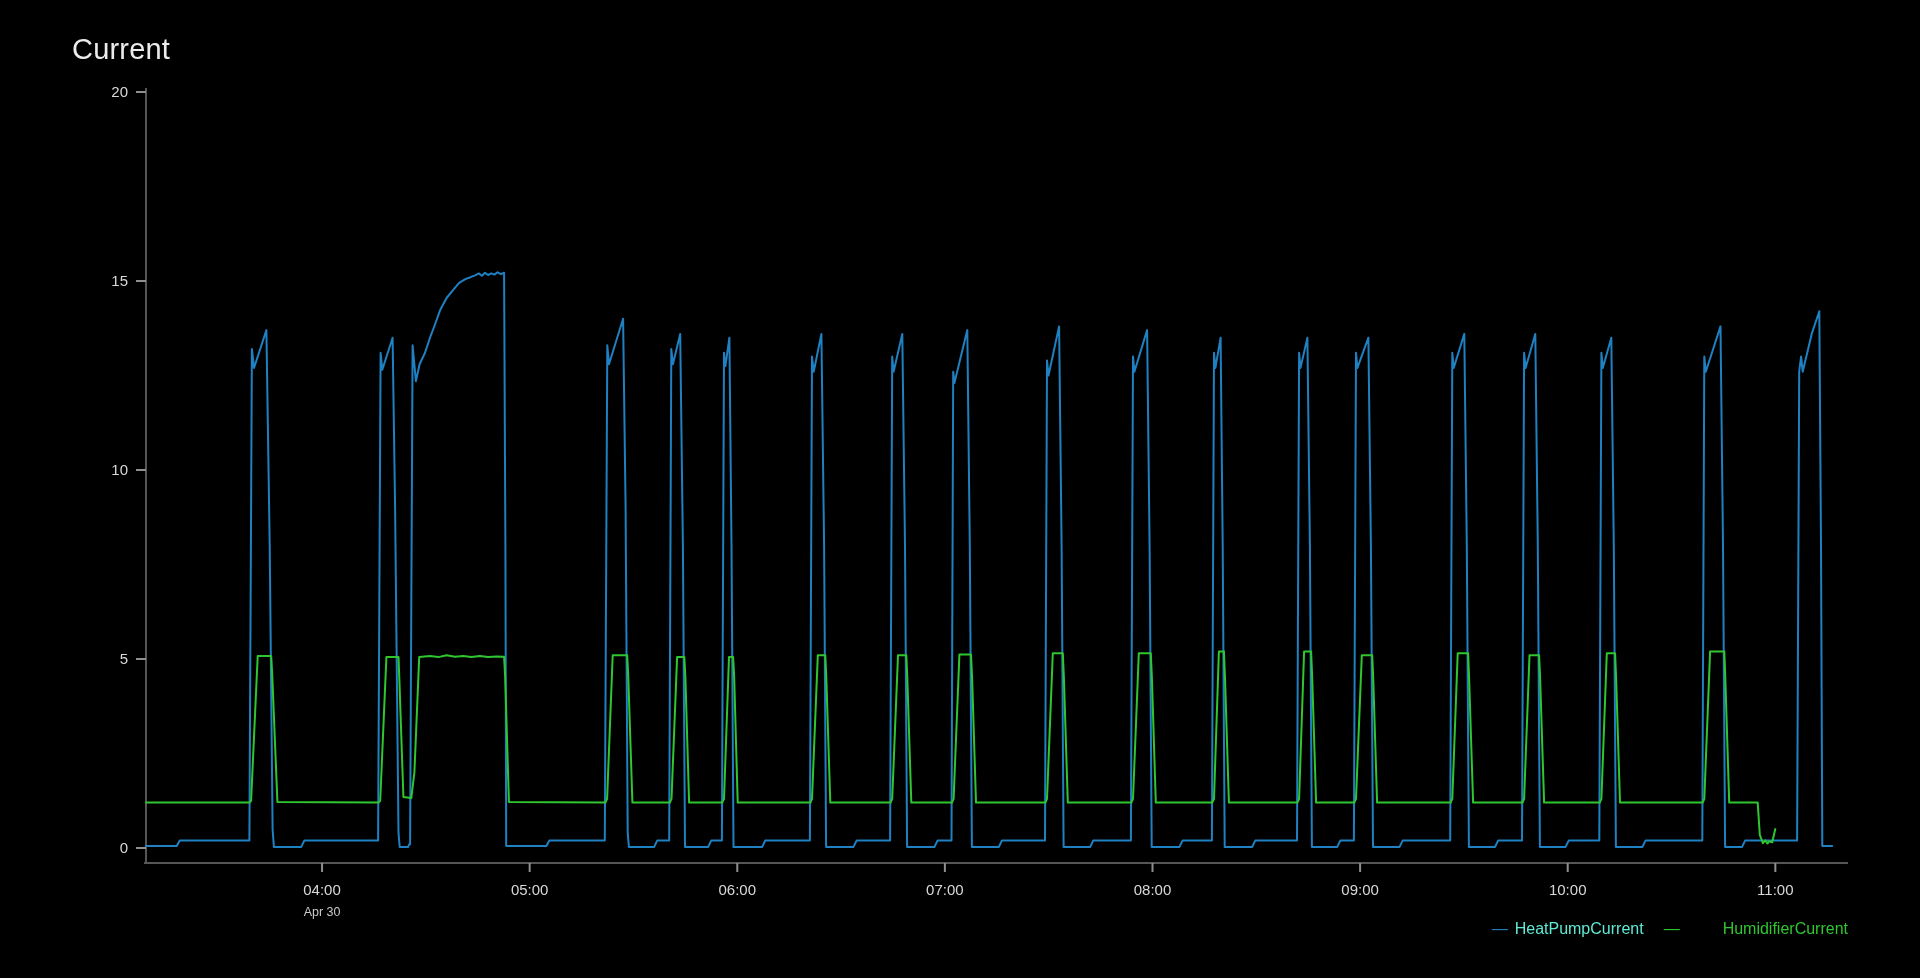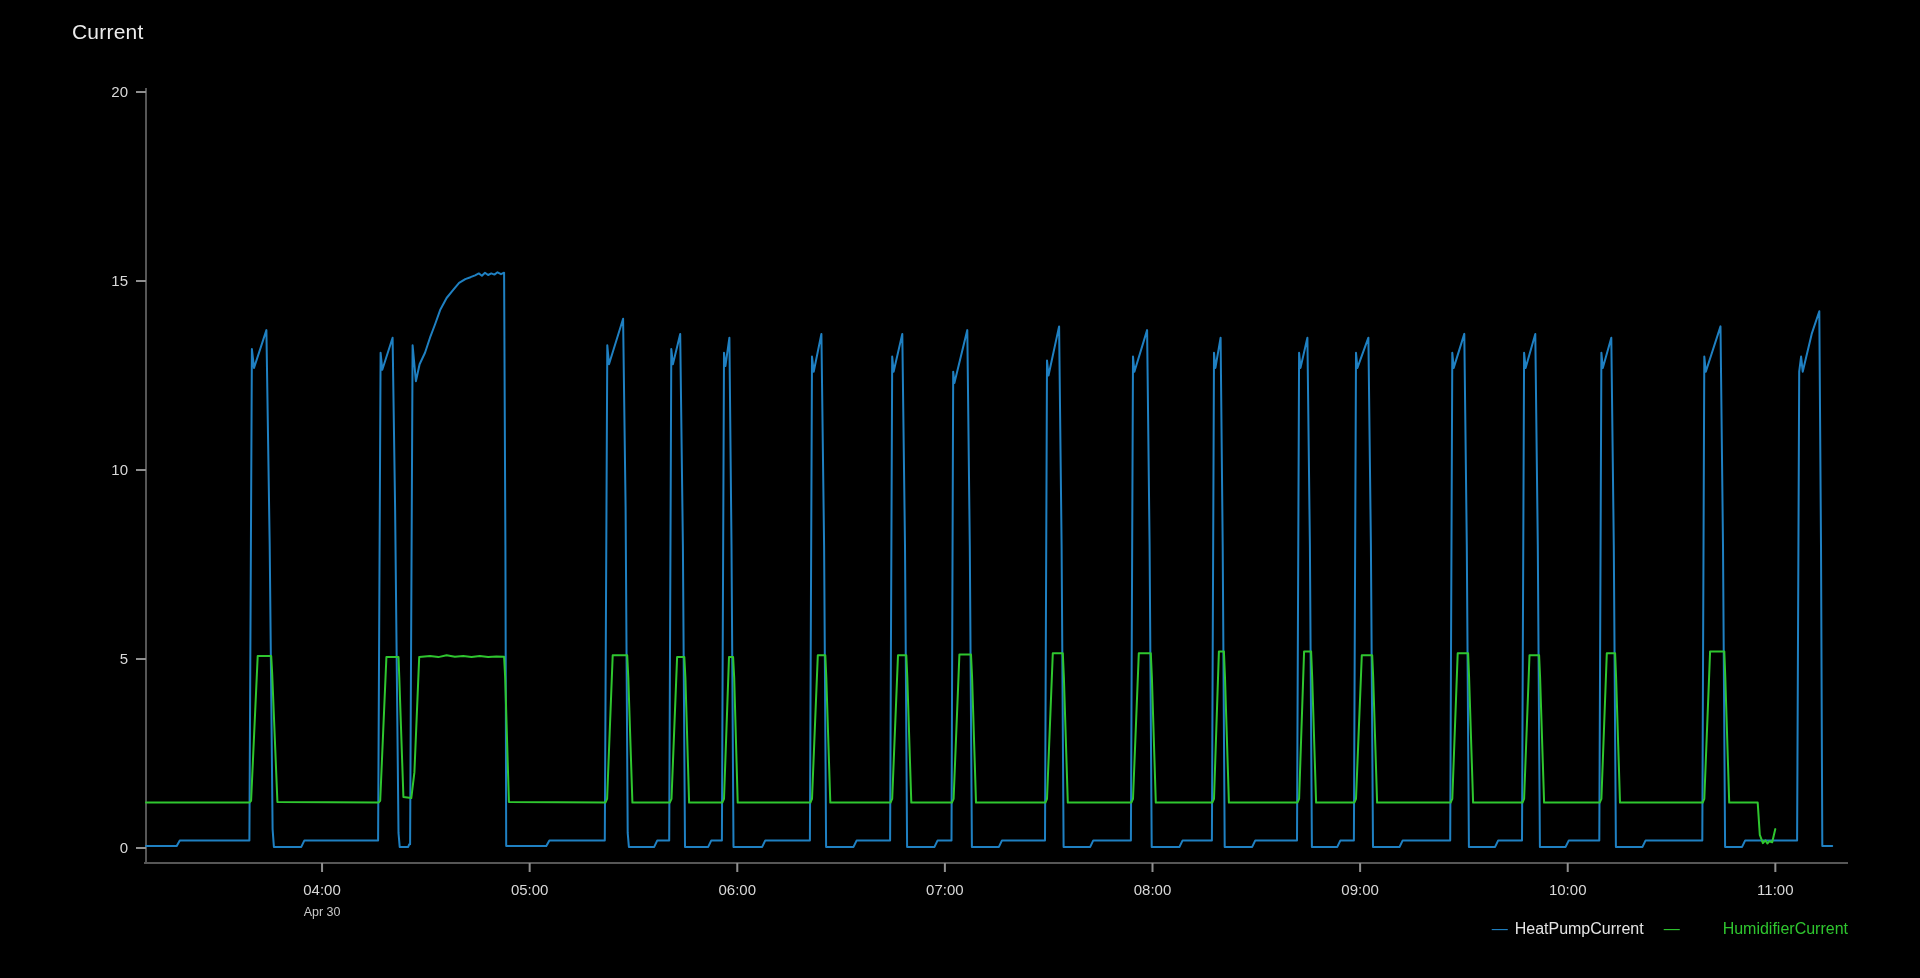--- a/index.html
+++ b/index.html
@@ -1,18 +1,18 @@
 <!DOCTYPE html>
 <html><head>
 <meta charset="utf-8">
 <style>
   html,body{margin:0;padding:0;background:#000;width:1920px;height:978px;overflow:hidden;
     font-family:"Liberation Sans", sans-serif;}
   .panel{position:relative;width:1920px;height:978px;background:#000;}
-  .chart-title{position:absolute;left:72px;top:20px;font-size:21px;color:#ececec;letter-spacing:.2px;}
+  .chart-title{position:absolute;left:72px;top:33px;font-size:29px;color:#ececec;letter-spacing:.2px;}
   #chart-svg{position:absolute;left:0;top:0;}
   .legend{position:absolute;top:920px;right:72px;display:flex;gap:20px;align-items:center;
     font-size:16px;white-space:nowrap;}
   .legend-item{display:flex;align-items:center;gap:7px;cursor:pointer;}
   .legend-dash{font-size:16px;line-height:16px;}
 </style>
 </head>
 <body>
 
 <div class="panel">
@@ -55,20 +55,20 @@
       </g>
     <g id="series-lines">
         <polyline points="146.0,846.1 176.7,846.1 179.8,840.4 249.4,840.4 251.9,349.0 254.0,367.9 266.4,330.1 269.7,545.6 272.6,829.1 273.9,846.9 301.3,846.9 304.4,840.4 378.1,840.4 380.6,352.8 382.3,369.8 392.6,337.7 395.1,507.8 398.5,832.9 399.7,846.9 408.2,846.9 409.3,844.2 410.1,844.2 412.6,345.3 415.9,381.2 419.6,364.2 425.0,352.8 430.0,337.7 435.0,324.5 440.4,309.4 446.6,298.0 452.8,290.4 459.1,282.9 465.3,279.1 470.5,277.2 475.1,275.3 478.8,273.4 481.9,275.7 485.0,272.7 488.1,275.0 491.3,273.4 494.4,274.6 497.5,272.3 501.0,274.2 504.1,272.7 505.4,545.6 506.2,846.1 546.3,846.1 549.4,840.4 604.8,840.4 607.3,345.3 609.0,364.2 623.1,318.8 625.6,507.8 627.7,832.9 628.9,846.9 654.2,846.9 657.3,840.4 669.2,840.4 671.3,349.0 672.9,364.2 680.2,333.9 682.9,545.6 685.0,846.9 708.2,846.9 711.3,840.4 721.9,840.4 724.0,352.8 725.4,366.1 729.4,337.7 731.5,545.6 733.5,846.9 762.2,846.9 765.3,840.4 809.9,840.4 812.0,356.6 813.7,371.7 821.4,333.9 824.1,545.6 826.1,846.9 853.5,846.9 856.7,840.4 890.1,840.4 892.2,356.6 893.6,371.7 902.3,333.9 905.0,545.6 907.1,846.9 934.5,846.9 937.6,840.4 951.5,840.4 953.2,371.7 954.4,383.1 967.3,330.1 969.8,545.6 971.9,846.9 998.9,846.9 1002.0,840.4 1045.0,840.4 1047.0,360.4 1048.5,375.5 1059.1,326.4 1061.6,545.6 1063.6,846.9 1090.2,846.9 1093.3,840.4 1130.9,840.4 1133.0,356.6 1134.4,371.7 1147.1,330.1 1149.6,545.6 1151.7,846.9 1179.5,846.9 1182.6,840.4 1211.9,840.4 1214.0,352.8 1215.4,367.9 1220.6,337.7 1222.7,545.6 1224.7,846.9 1252.2,846.9 1255.3,840.4 1297.0,840.4 1299.1,352.8 1300.5,367.9 1307.4,337.7 1309.9,545.6 1311.9,846.9 1337.3,846.9 1340.4,840.4 1353.9,840.4 1356.0,352.8 1357.4,367.9 1368.4,337.7 1370.9,545.6 1373.0,846.9 1399.6,846.9 1402.7,840.4 1450.2,840.4 1452.3,352.8 1453.7,367.9 1464.3,333.9 1466.8,545.6 1468.9,846.9 1495.1,846.9 1498.2,840.4 1522.0,840.4 1524.1,352.8 1525.6,367.9 1535.3,333.9 1537.8,545.6 1539.9,846.9 1565.6,846.9 1568.8,840.4 1599.3,840.4 1601.4,352.8 1602.8,367.9 1611.3,337.7 1613.8,545.6 1615.9,846.9 1642.5,846.9 1645.6,840.4 1702.3,840.4 1704.3,356.6 1705.8,371.7 1720.5,326.4 1723.0,545.6 1725.1,846.9 1742.1,846.9 1745.2,840.4 1797.1,840.4 1799.2,371.7 1801.1,356.6 1802.7,371.7 1811.7,333.9 1819.3,311.2 1821.0,545.6 1822.3,846.1 1832.2,846.1" fill="none" stroke="#1f80c2" stroke-width="2" stroke-linejoin="round" stroke-linecap="round"></polyline>
         <polyline points="146.0,802.6 249.4,802.6 251.1,800.8 257.7,656.0 271.2,656.0 272.2,674.1 277.4,801.9 378.5,802.6 380.2,800.8 386.4,657.1 398.5,657.1 399.3,677.9 403.4,797.0 411.3,798.1 414.4,772.4 419.2,657.1 430.0,656.0 438.3,657.1 446.6,655.2 454.9,656.7 463.2,656.0 471.5,657.1 479.8,656.0 488.1,657.1 496.4,656.4 504.1,656.7 505.2,677.9 508.9,801.9 605.4,802.6 607.1,798.9 612.7,655.2 627.2,655.2 628.3,677.9 632.4,802.6 669.8,802.6 671.5,798.9 677.1,657.1 684.3,657.1 685.4,677.9 689.1,802.6 722.3,802.6 724.0,798.9 729.0,657.1 733.1,657.1 734.2,677.9 737.7,802.6 810.4,802.6 812.0,798.9 817.8,655.2 825.3,655.2 826.3,677.9 830.3,802.6 890.5,802.6 892.2,798.9 898.0,655.2 906.3,655.2 907.3,677.9 911.3,802.6 951.9,802.6 953.6,798.9 959.4,654.5 971.0,654.5 972.1,677.9 976.0,802.6 1045.4,802.6 1047.0,798.9 1052.8,653.3 1062.8,653.3 1063.9,677.9 1067.8,802.6 1131.3,802.6 1133.0,798.9 1138.8,653.3 1150.8,653.3 1151.9,677.9 1155.8,802.6 1212.3,802.6 1214.0,798.9 1218.9,651.4 1223.9,651.4 1225.0,677.9 1228.9,802.6 1297.4,802.6 1299.1,798.9 1304.1,651.4 1311.1,651.4 1312.2,677.9 1316.1,802.6 1354.3,802.6 1356.0,798.9 1361.8,655.2 1372.2,655.2 1373.2,677.9 1377.1,802.6 1450.6,802.6 1452.3,798.9 1457.7,653.3 1468.1,653.3 1469.1,677.9 1473.1,802.6 1522.5,802.6 1524.1,798.9 1529.5,655.2 1539.1,655.2 1540.1,677.9 1544.1,802.6 1599.7,802.6 1601.4,798.9 1606.8,653.3 1615.1,653.3 1616.1,677.9 1620.0,802.6 1702.7,802.6 1704.3,798.9 1710.1,651.4 1724.3,651.4 1725.3,677.9 1729.2,802.6 1757.7,802.6 1759.8,834.8 1762.9,843.1 1765.4,840.4 1767.4,843.5 1769.5,841.2 1772.2,842.3 1775.3,829.1" fill="none" stroke="#2fc62f" stroke-width="2" stroke-linejoin="round" stroke-linecap="round"></polyline>
       </g>
   </svg>
 
   <div class="legend" id="legend">
       <span class="legend-item">
         <span class="legend-dash" style="color: rgb(31, 128, 194);">—</span>
-        <span style="color: #e5e5e5;">HeatPumpCurrent</span>
+        <span style="color: #5eead4;">HeatPumpCurrent</span>
       </span>
       <span class="legend-item">
         <span class="legend-dash" style="color: rgb(47, 198, 47);">—</span>
         <span style="color: rgb(47, 198, 47); margin-left: 36px;">HumidifierCurrent</span>
       </span>
     </div>
 </div>
 
 </body></html>

